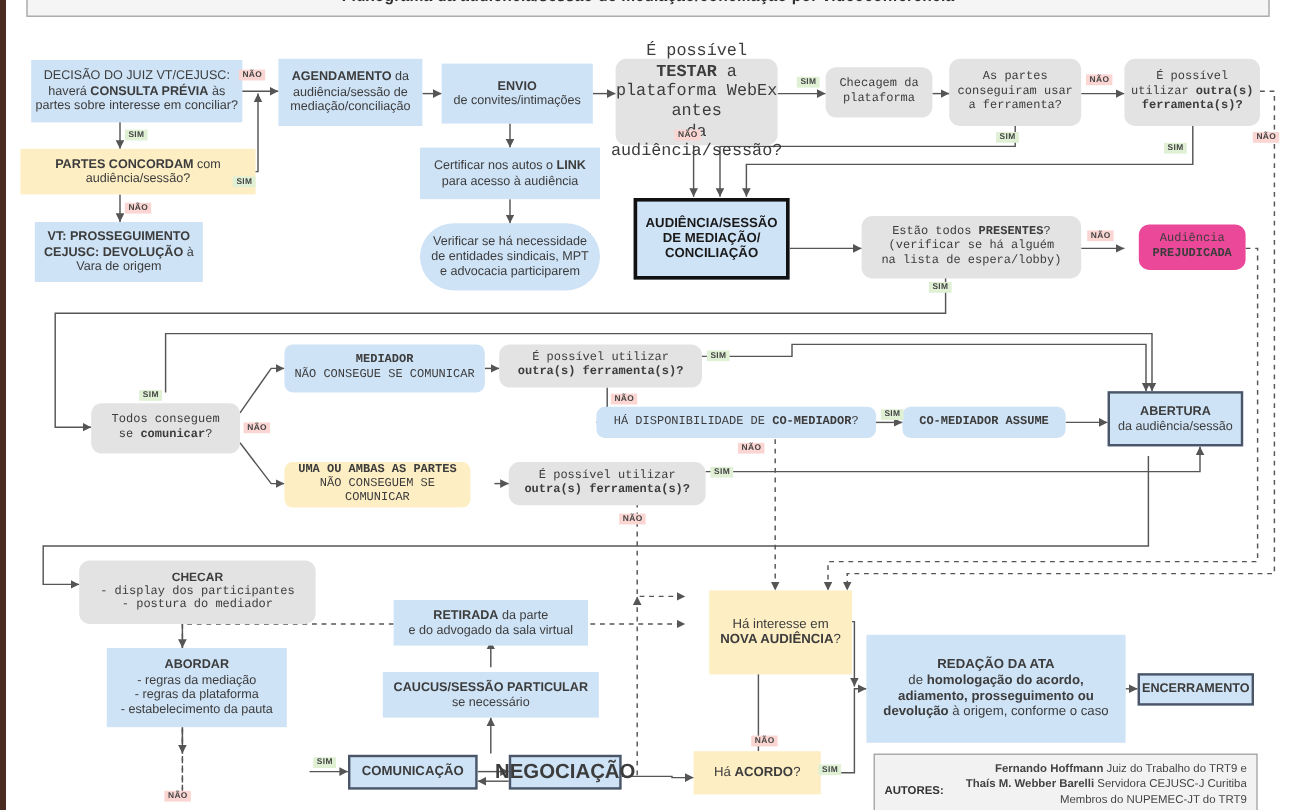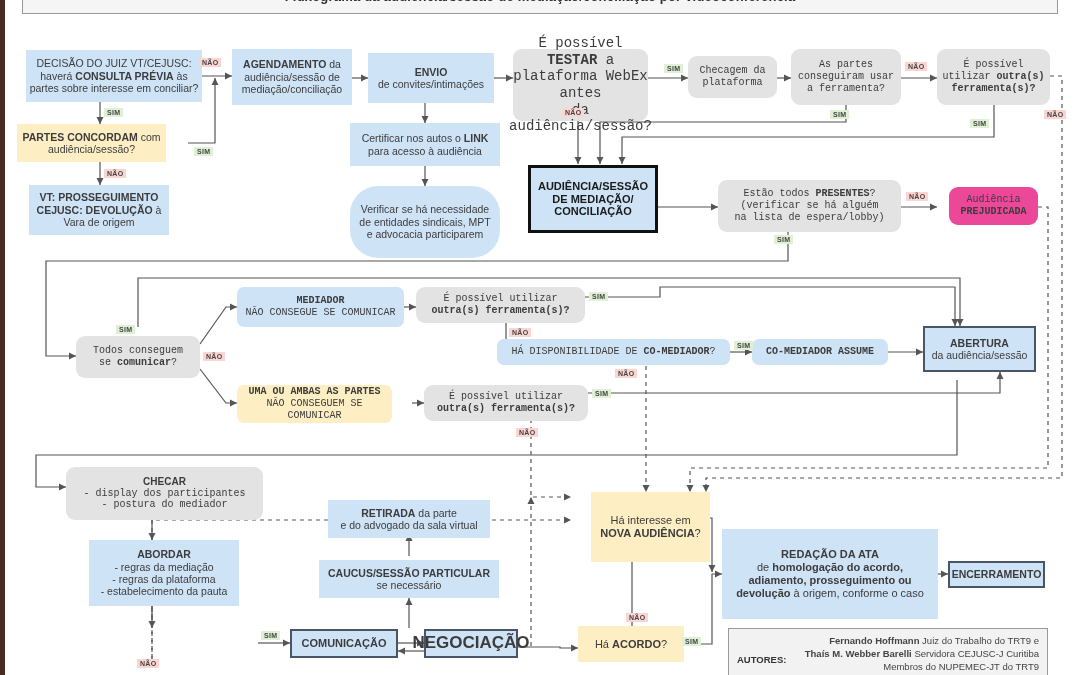--- a/index.html
+++ b/index.html
@@ -157,21 +157,21 @@
   </svg>
 
   <div class="node blue sans" style="left:12px;top:50px;width:176px;height:52px;font-size:10.5px;margin-left:14px;">
     <div>DECISÃO DO JUIZ  VT/CEJUSC:</div>
     <div>
       <span>haverá </span><span class="b">CONSULTA PRÉVIA</span><span> às</span>
     </div>
     <div>partes sobre interesse em conciliar?</div>
   </div>
 
-  <div class="node yellow sans" style="left:17px;top:124px;width:149px;height:38px;font-size:10.5px;">
+  <div class="node yellow sans" style="left:17px;top:124px;width:196px;height:38px;font-size:10.5px;">
     <div>
       <span class="b">PARTES CONCORDAM</span><span> com</span>
     </div>
     <div>audiência/sessão?</div>
   </div>
 
   <div class="node blue sans" style="left:29px;top:185px;width:140px;height:50px;font-size:10.5px;">
     <div class="b">VT: PROSSEGUIMENTO</div>
     <div>
       <span class="b">CEJUSC: DEVOLUÇÃO</span><span> à</span>
@@ -192,21 +192,21 @@
     <div>de convites/intimações</div>
   </div>
 
   <div class="node blue sans" style="left:350px;top:123px;width:150px;height:43px;font-size:10.5px;">
     <div>
       <span>Certificar nos autos o </span><span class="b">LINK</span>
     </div>
     <div>para acesso à audiência</div>
   </div>
 
-  <div class="node blue sans" style="left:350px;top:186px;width:150px;height:72px;font-size:10.5px;border-radius:28px;">
+  <div class="node blue sans" style="left:350px;top:186px;width:150px;height:56px;font-size:10.5px;border-radius:28px;">
     <div>Verificar se há necessidade</div>
     <div>de entidades sindicais, MPT</div>
     <div>e advocacia participarem</div>
   </div>
 
   <div class="node grey mono" style="left:513px;top:49px;width:135px;height:72px;font-size:14px;">
     <div>
       <span>É possível </span><span class="b">TESTAR</span><span> a</span>
     </div>
     <div>plataforma WebEx antes</div>

